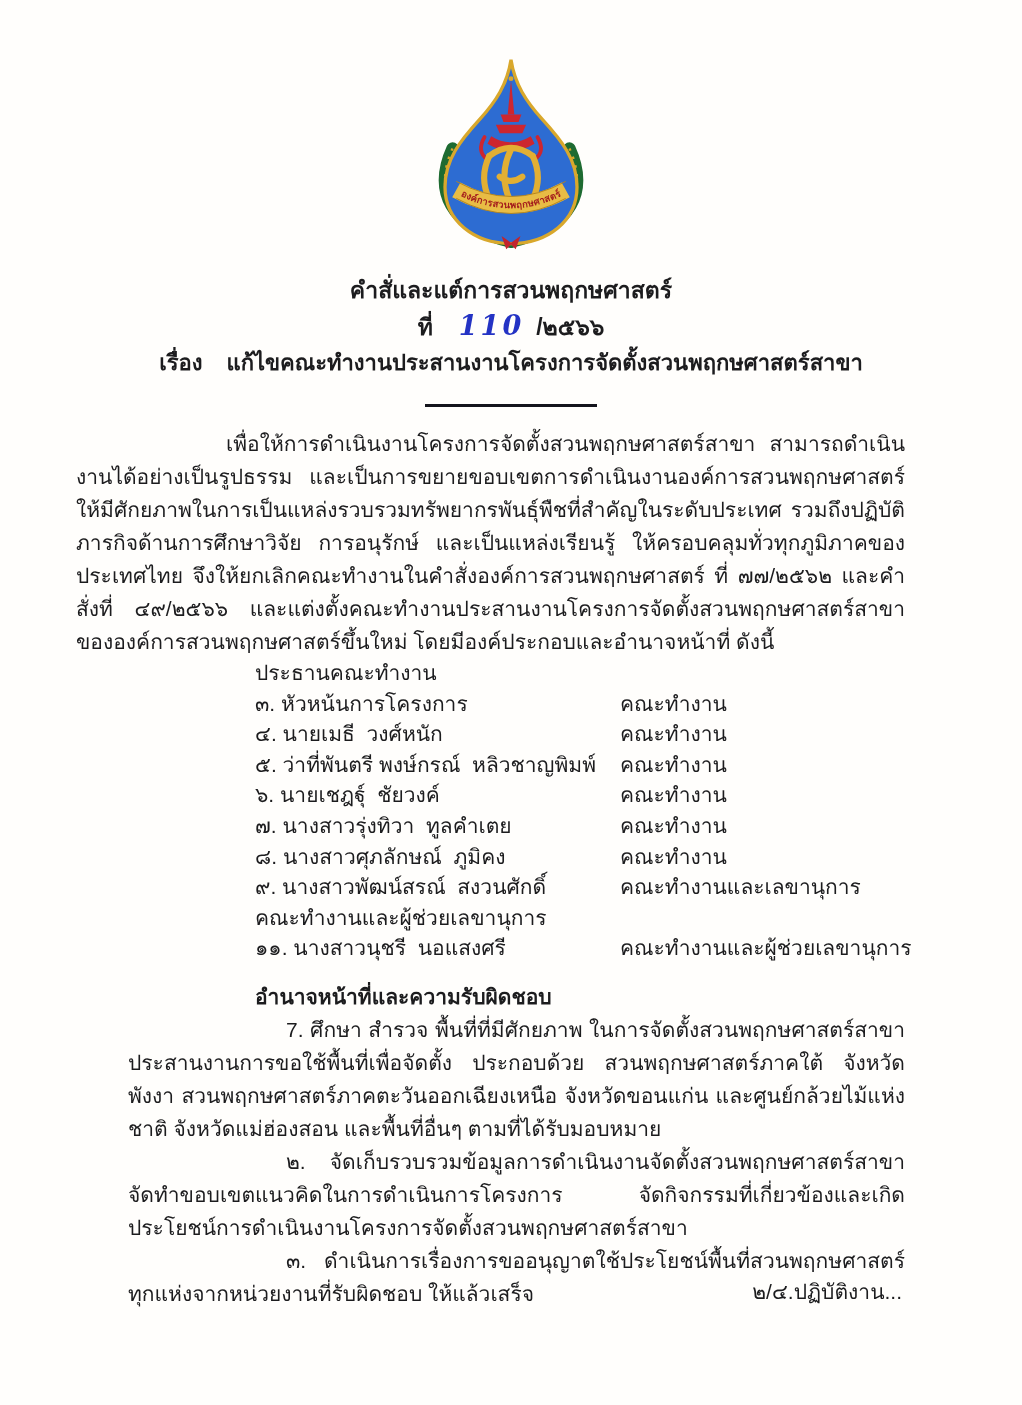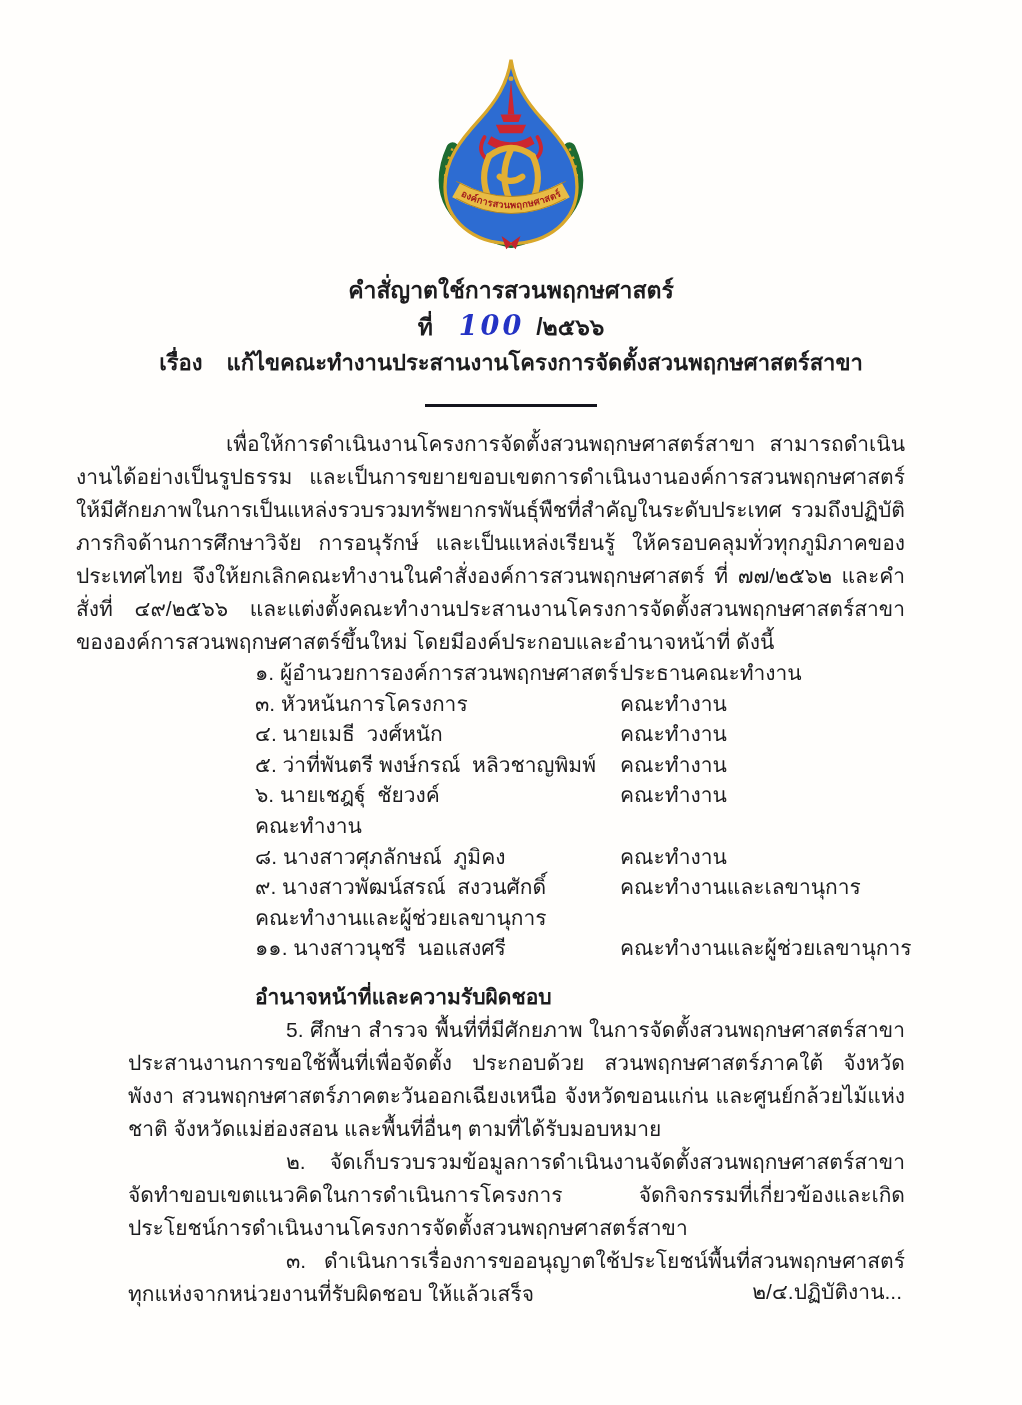--- a/index.html
+++ b/index.html
@@ -91,74 +91,74 @@
         <text font-size="10" fill="#a41d1d" dy="3.5" font-weight="bold">
           <textPath href="#bandpath" startOffset="50%" text-anchor="middle">องค์การสวนพฤกษศาสตร์</textPath>
         </text>
       </g>
 
       <path d="M80,191 l10,7 l10,-7 l-5,14 l-5,-5 l-5,5 z" fill="#c2242c"></path>
     </svg>
   </div>
 
   <div class="title-block">
-    <div>คำสั่ญาตใช์การสวนพฤกษศาสตร์</div>
+    <div>คำสั่และแต์การสวนพฤกษศาสตร์</div>
     <div class="docno-line">
-      <span>ที่</span><span class="handwritten">100</span><span>/๒๕๖๖</span>
+      <span>ที่</span><span class="handwritten">110</span><span>/๒๕๖๖</span>
     </div>
     <div class="subject-line">
       <span class="subject-label">เรื่อง</span><span>แก้ไขคณะทำงานประสานงานโครงการจัดตั้งสวนพฤกษศาสตร์สาขา</span>
     </div>
   </div>
 
   <div class="divider"></div>
 
   <p class="intro">เพื่อให้การดำเนินงานโครงการจัดตั้งสวนพฤกษศาสตร์สาขา สามารถดำเนินงานได้อย่างเป็นรูปธรรม และเป็นการขยายขอบเขตการดำเนินงานองค์การสวนพฤกษศาสตร์ให้มีศักยภาพในการเป็นแหล่งรวบรวมทรัพยากรพันธุ์พืชที่สำคัญในระดับประเทศ รวมถึงปฏิบัติภารกิจด้านการศึกษาวิจัย การอนุรักษ์ และเป็นแหล่งเรียนรู้ ให้ครอบคลุมทั่วทุกภูมิภาคของประเทศไทย จึงให้ยกเลิกคณะทำงานในคำสั่งองค์การสวนพฤกษศาสตร์ ที่ ๗๗/๒๕๖๒ และคำสั่งที่ ๔๙/๒๕๖๖ และแต่งตั้งคณะทำงานประสานงานโครงการจัดตั้งสวนพฤกษศาสตร์สาขา ขององค์การสวนพฤกษศาสตร์ขึ้นใหม่ โดยมีองค์ประกอบและอำนาจหน้าที่ ดังนี้</p>
 
   <div class="members">
     <div class="member-row">
-      <span class="member-id-name"><span class="member-no">๑.</span> <span>ผู้อำนวยการองค์การสวนพฤกษศาสตร์</span></span>
       <span>ประธานคณะทำงาน</span>
     </div>
     <div class="member-row">
       <span class="member-id-name"><span class="member-no">๓.</span> <span>หัวหน้นการโครงการ</span></span>
       <span>คณะทำงาน</span>
     </div>
     <div class="member-row">
       <span class="member-id-name"><span class="member-no">๔.</span> <span>นายเมธี  วงศ์หนัก</span></span>
       <span>คณะทำงาน</span>
     </div>
     <div class="member-row">
       <span class="member-id-name"><span class="member-no">๕.</span> <span>ว่าที่พันตรี พงษ์กรณ์  หลิวชาญพิมพ์</span></span>
       <span>คณะทำงาน</span>
     </div>
     <div class="member-row">
       <span class="member-id-name"><span class="member-no">๖.</span> <span>นายเชฎฐุ์  ชัยวงค์</span></span>
       <span>คณะทำงาน</span>
     </div>
     <div class="member-row">
+      <span class="member-id-name"><span class="member-no">๗.</span> <span>นางสาวรุ่งทิวา  ทูลคำเตย</span></span>
       <span>คณะทำงาน</span>
     </div>
     <div class="member-row">
       <span class="member-id-name"><span class="member-no">๘.</span> <span>นางสาวศุภลักษณ์  ภูมิคง</span></span>
       <span>คณะทำงาน</span>
     </div>
     <div class="member-row">
       <span class="member-id-name"><span class="member-no">๙.</span> <span>นางสาวพัฒน์สรณ์  สงวนศักดิ์</span></span>
       <span>คณะทำงานและเลขานุการ</span>
     </div>
     <div class="member-row">
       <span>คณะทำงานและผู้ช่วยเลขานุการ</span>
     </div>
     <div class="member-row">
       <span class="member-id-name"><span class="member-no">๑๑.</span> <span>นางสาวนุชรี  นอแสงศรี</span></span>
       <span>คณะทำงานและผู้ช่วยเลขานุการ</span>
     </div>
   </div>
 
   <div class="section-heading duties-heading">อำนาจหน้าที่และความรับผิดชอบ</div>
-  <p class="duty">5. ศึกษา สำรวจ พื้นที่ที่มีศักยภาพ ในการจัดตั้งสวนพฤกษศาสตร์สาขา ประสานงานการขอใช้พื้นที่เพื่อจัดตั้ง ประกอบด้วย สวนพฤกษศาสตร์ภาคใต้ จังหวัดพังงา สวนพฤกษศาสตร์ภาคตะวันออกเฉียงเหนือ จังหวัดขอนแก่น และศูนย์กล้วยไม้แห่งชาติ จังหวัดแม่ฮ่องสอน และพื้นที่อื่นๆ ตามที่ได้รับมอบหมาย</p>
+  <p class="duty">7. ศึกษา สำรวจ พื้นที่ที่มีศักยภาพ ในการจัดตั้งสวนพฤกษศาสตร์สาขา ประสานงานการขอใช้พื้นที่เพื่อจัดตั้ง ประกอบด้วย สวนพฤกษศาสตร์ภาคใต้ จังหวัดพังงา สวนพฤกษศาสตร์ภาคตะวันออกเฉียงเหนือ จังหวัดขอนแก่น และศูนย์กล้วยไม้แห่งชาติ จังหวัดแม่ฮ่องสอน และพื้นที่อื่นๆ ตามที่ได้รับมอบหมาย</p>
   <p class="duty">๒. จัดเก็บรวบรวมข้อมูลการดำเนินงานจัดตั้งสวนพฤกษศาสตร์สาขา จัดทำขอบเขตแนวคิดในการดำเนินการโครงการ จัดกิจกรรมที่เกี่ยวข้องและเกิดประโยชน์การดำเนินงานโครงการจัดตั้งสวนพฤกษศาสตร์สาขา</p>
   <p class="duty">๓. ดำเนินการเรื่องการขออนุญาตใช้ประโยชน์พื้นที่สวนพฤกษศาสตร์ทุกแห่งจากหน่วยงานที่รับผิดชอบ ให้แล้วเสร็จ</p>
 
   <div class="footer-note">๒/๔.ปฏิบัติงาน...</div>
 
 </div>
 
 </body></html>

